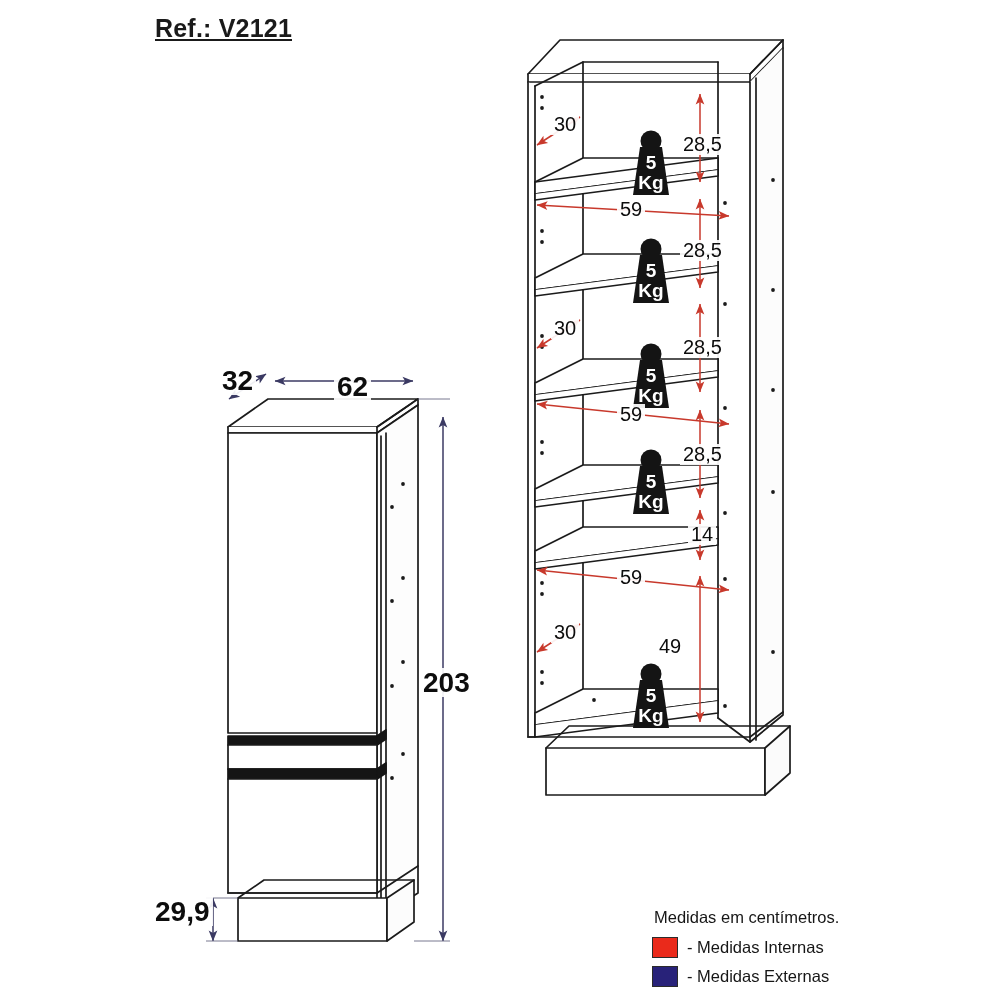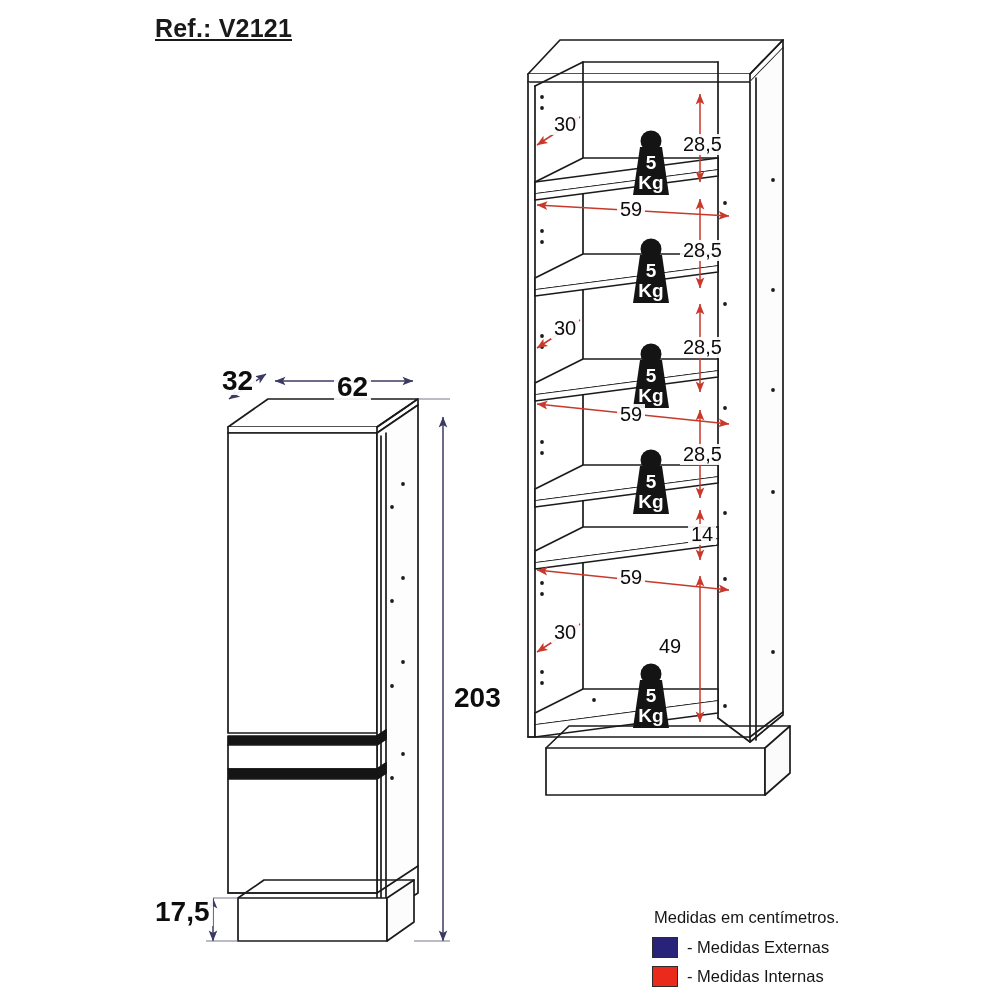--- a/index.html
+++ b/index.html
@@ -309,43 +309,43 @@
         <circle cx="19" cy="10" r="10.5" fill="#141414"></circle>
         <path d="M8,16 L30,16 L37,64 L1,64 Z" fill="#141414"></path>
         <text x="19" y="38" font-family="Liberation Sans, sans-serif" font-size="19" font-weight="bold" fill="#ffffff" text-anchor="middle">5</text>
         <text x="19" y="58" font-family="Liberation Sans, sans-serif" font-size="19" font-weight="bold" fill="#ffffff" text-anchor="middle">Kg</text>
       </g>
     </g>
   </svg>
 
   <div class="dim big" style="left:219px; top:366px;">32</div>
   <div class="dim big" style="left:334px; top:372px;">62</div>
-  <div class="dim big" style="left:451px; top:668px;margin-top:15px;">203</div>
-  <div class="dim big" style="left:152px; top:897px;">17,5</div>
+  <div class="dim big" style="left:420px; top:668px;">203</div>
+  <div class="dim big" style="left:152px; top:897px;">29,9</div>
 
   <div class="dim" style="left:551px; top:114px;">30</div>
   <div class="dim" style="left:680px; top:134px;">28,5</div>
   <div class="dim" style="left:617px; top:199px;">59</div>
   <div class="dim" style="left:680px; top:240px;">28,5</div>
   <div class="dim" style="left:551px; top:318px;">30</div>
   <div class="dim" style="left:680px; top:337px;">28,5</div>
   <div class="dim" style="left:617px; top:404px;">59</div>
   <div class="dim" style="left:680px; top:444px;">28,5</div>
   <div class="dim" style="left:688px; top:524px;">14</div>
   <div class="dim" style="left:617px; top:567px;">59</div>
   <div class="dim" style="left:551px; top:622px;">30</div>
   <div class="dim" style="left:656px; top:636px;">49</div>
 
   <div class="legend">
     <div class="legend-title">Medidas em centímetros.</div>
 
     <div class="legend-row">
+      <span class="swatch" id="sw-internal" style="background: rgb(234, 42, 27);"></span>
+      <span class="legend-label">- Medidas Internas</span>
+    </div>
+
+    <div class="legend-row">
       <span class="swatch" id="sw-external" style="background: rgb(40, 34, 121);"></span>
       <span class="legend-label">- Medidas Externas</span>
     </div>
-
-    <div class="legend-row">
-      <span class="swatch" id="sw-internal" style="background: rgb(234, 42, 27);"></span>
-      <span class="legend-label">- Medidas Internas</span>
-    </div>
   </div>
 
 </div>
 
 </body></html>

